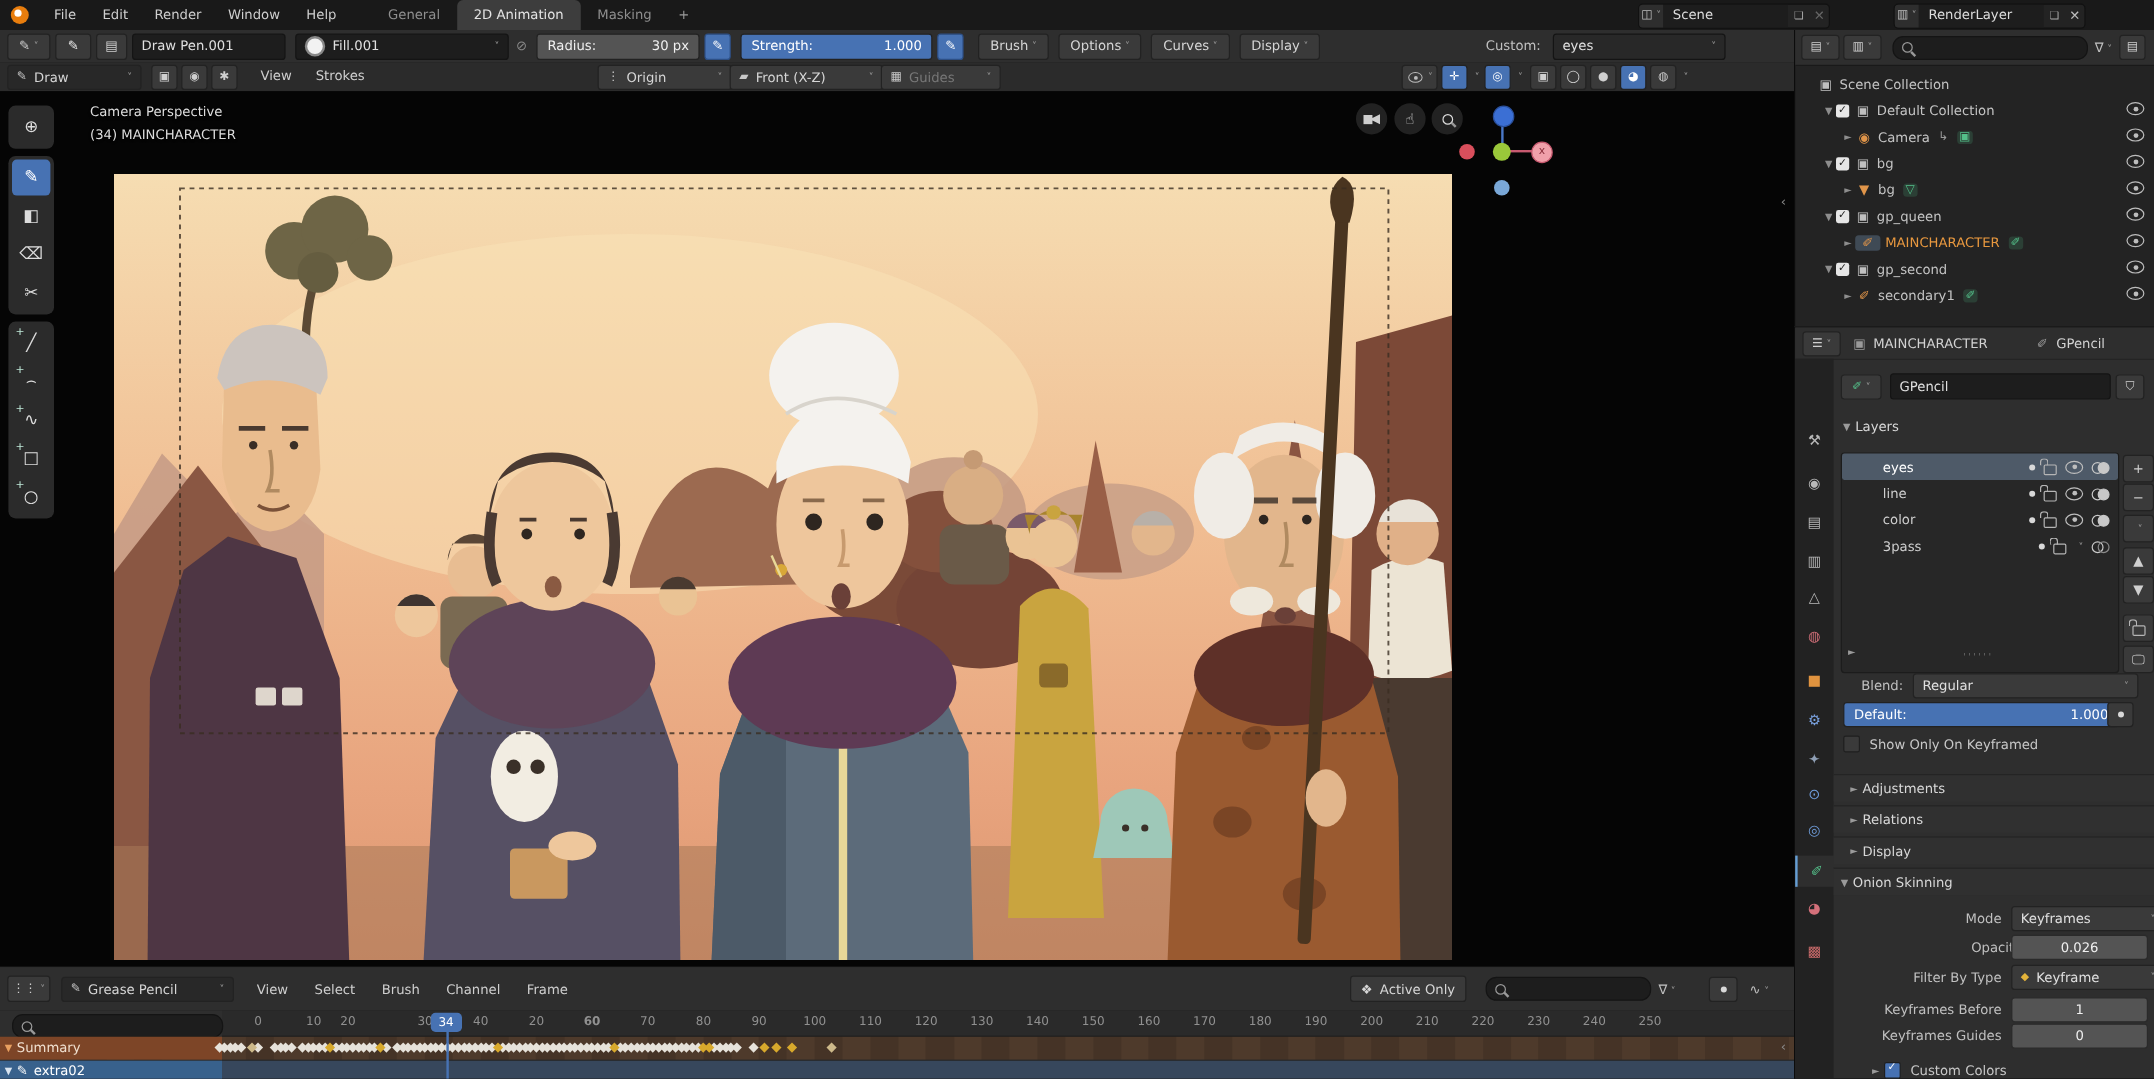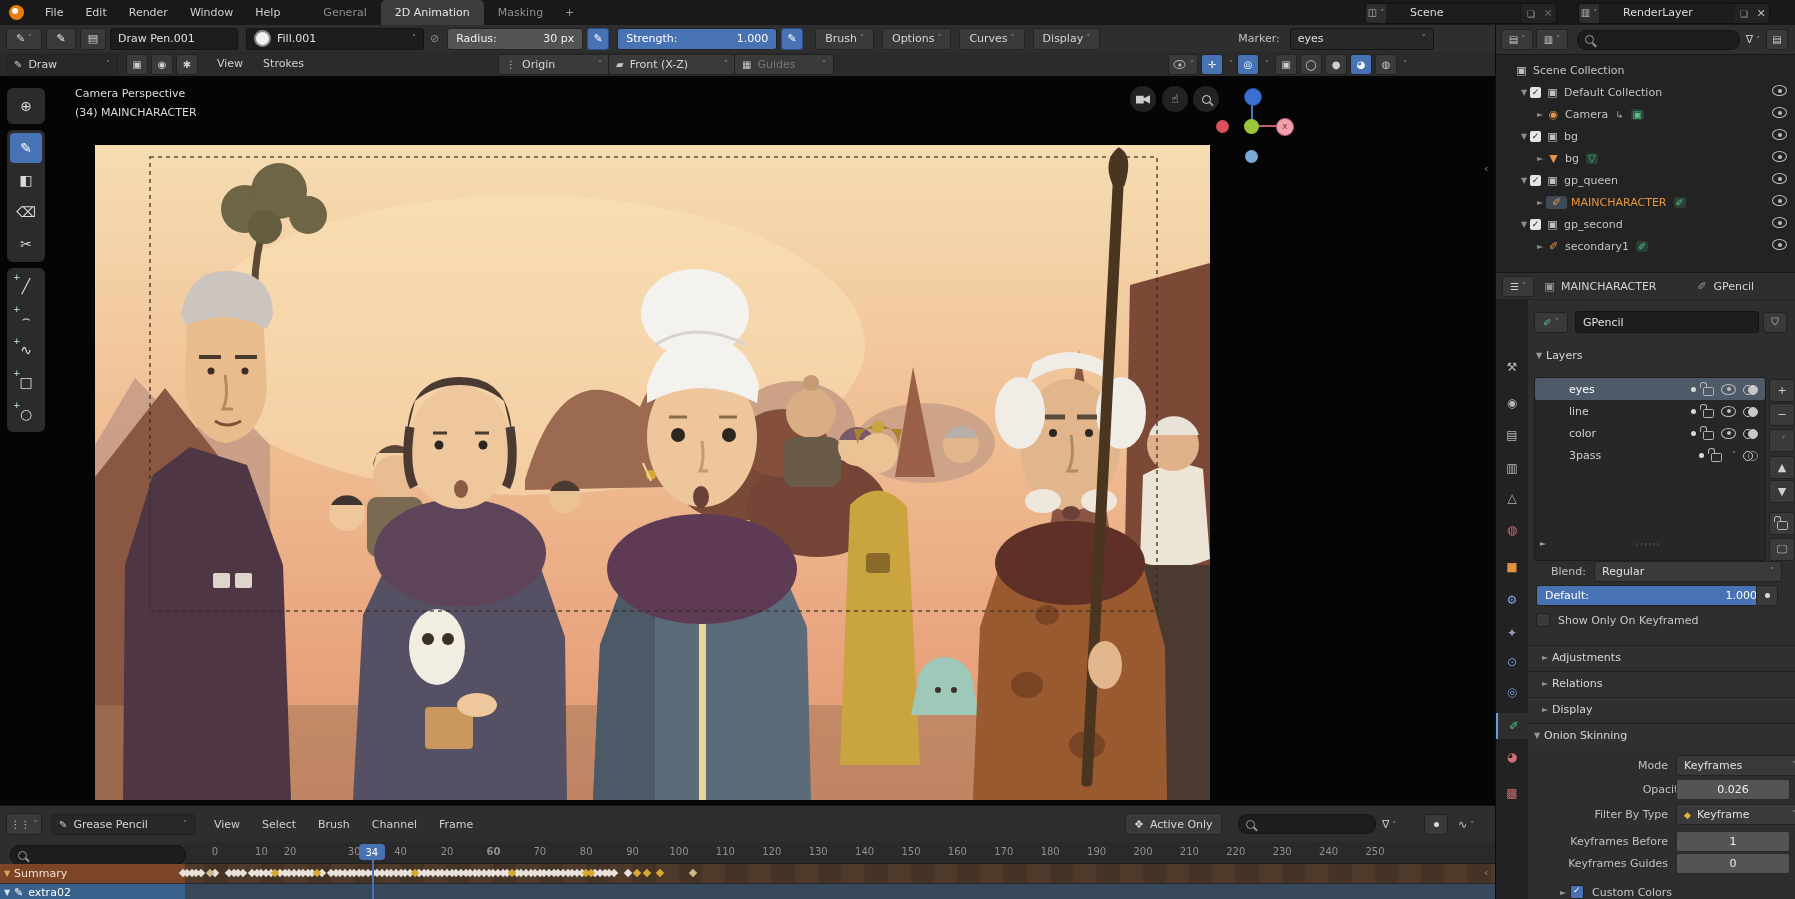--- a/index.html
+++ b/index.html
@@ -12,21 +12,21 @@
   .topbar{left:0;top:0;width:1795px;height:25px;background:#191919;display:flex;align-items:center;border-bottom:1px solid #0c0c0c;}
   .blender-logo{width:15px;height:15px;border-radius:50%;background:#e87d0d;margin:0 10px 0 9px;position:relative;}
   .blender-logo::after{content:"";position:absolute;left:3px;top:3px;width:6px;height:6px;border-radius:50%;background:#fff;}
   .menu-item{padding:0 11px;color:#cfcfcf;cursor:default;line-height:25px;}
   .ws-tabs{margin-left:18px;display:flex;align-items:flex-end;height:25px;}
   .ws-tab{padding:4px 14px;color:#8f8f8f;border-radius:5px 5px 0 0;line-height:17px;}
   .ws-tab.active{background:#3d3d3d;color:#e4e4e4;}
   .ws-add{color:#9a9a9a;padding:0 8px;}
   .idblock{display:flex;align-items:center;height:19px;background:#232323;border:1px solid #111;border-radius:4px;}
   .idblock .ic{width:20px;text-align:center;color:#bdbdbd;background:#2e2e2e;border-radius:3px 0 0 3px;height:100%;line-height:18px;font-size:10px;}
-  .idblock .nm{padding:0 24px;background:#1d1d1d;height:100%;line-height:18px;min-width:88px;color:#ddd;}
+  .idblock .nm{padding:0 8px;background:#1d1d1d;height:100%;line-height:18px;min-width:88px;color:#ddd;}
   .idblock .sq{width:18px;text-align:center;color:#aaa;font-size:9px;}
   .idblock .xx{width:16px;text-align:center;color:#666;}
   .caret{font-size:8px;color:#9a9a9a;margin-left:3px;}
   
   .toolsbar{left:0;top:25px;width:1495px;height:27px;background:#2e2e2e;display:flex;align-items:center;border-bottom:1px solid #1a1a1a;}
   .tbtn{height:20px;min-width:22px;display:flex;align-items:center;justify-content:center;background:#3a3a3a;border:1px solid #222;border-radius:3px;color:#d0d0d0;margin-right:4px;}
   .field{height:20px;background:#1d1d1d;border:1px solid #141414;border-radius:3px;display:flex;align-items:center;padding:0 7px;color:#e0e0e0;}
   .slider{height:20px;border-radius:3px;display:flex;align-items:center;justify-content:space-between;padding:0 8px;border:1px solid #222;}
   .slider.gray{background:#545454;color:#f0f0f0;}
   .slider.blue{background:#4772b3;color:#fff;}
@@ -172,21 +172,21 @@
       <span>Strength:</span>
         <span>1.000</span>
     </span>
     <span class="penbtn" style="margin:0 12px 0 4px;">✎</span>
     <span class="row">
         <span class="popover">Brush<span class="caret">˅</span></span>
         <span class="popover">Options<span class="caret">˅</span></span>
         <span class="popover">Curves<span class="caret">˅</span></span>
         <span class="popover">Display<span class="caret">˅</span></span>
       </span>
-    <span class="plabel" style="margin-left:130px;">Marker:</span>
+    <span class="plabel" style="margin-left:130px;">Custom:</span>
     <span class="field" style="width:128px;margin-left:10px;justify-content:space-between;background:#282828;">
       <span>eyes</span>
         <span class="caret">˅</span>
     </span>
   </div>
 
   <div class="abs vphdr">
     <span class="dd dark" style="margin-left:6px;width:96px;justify-content:space-between;">
       <span class="row">
           <span class="gi">✎</span>

